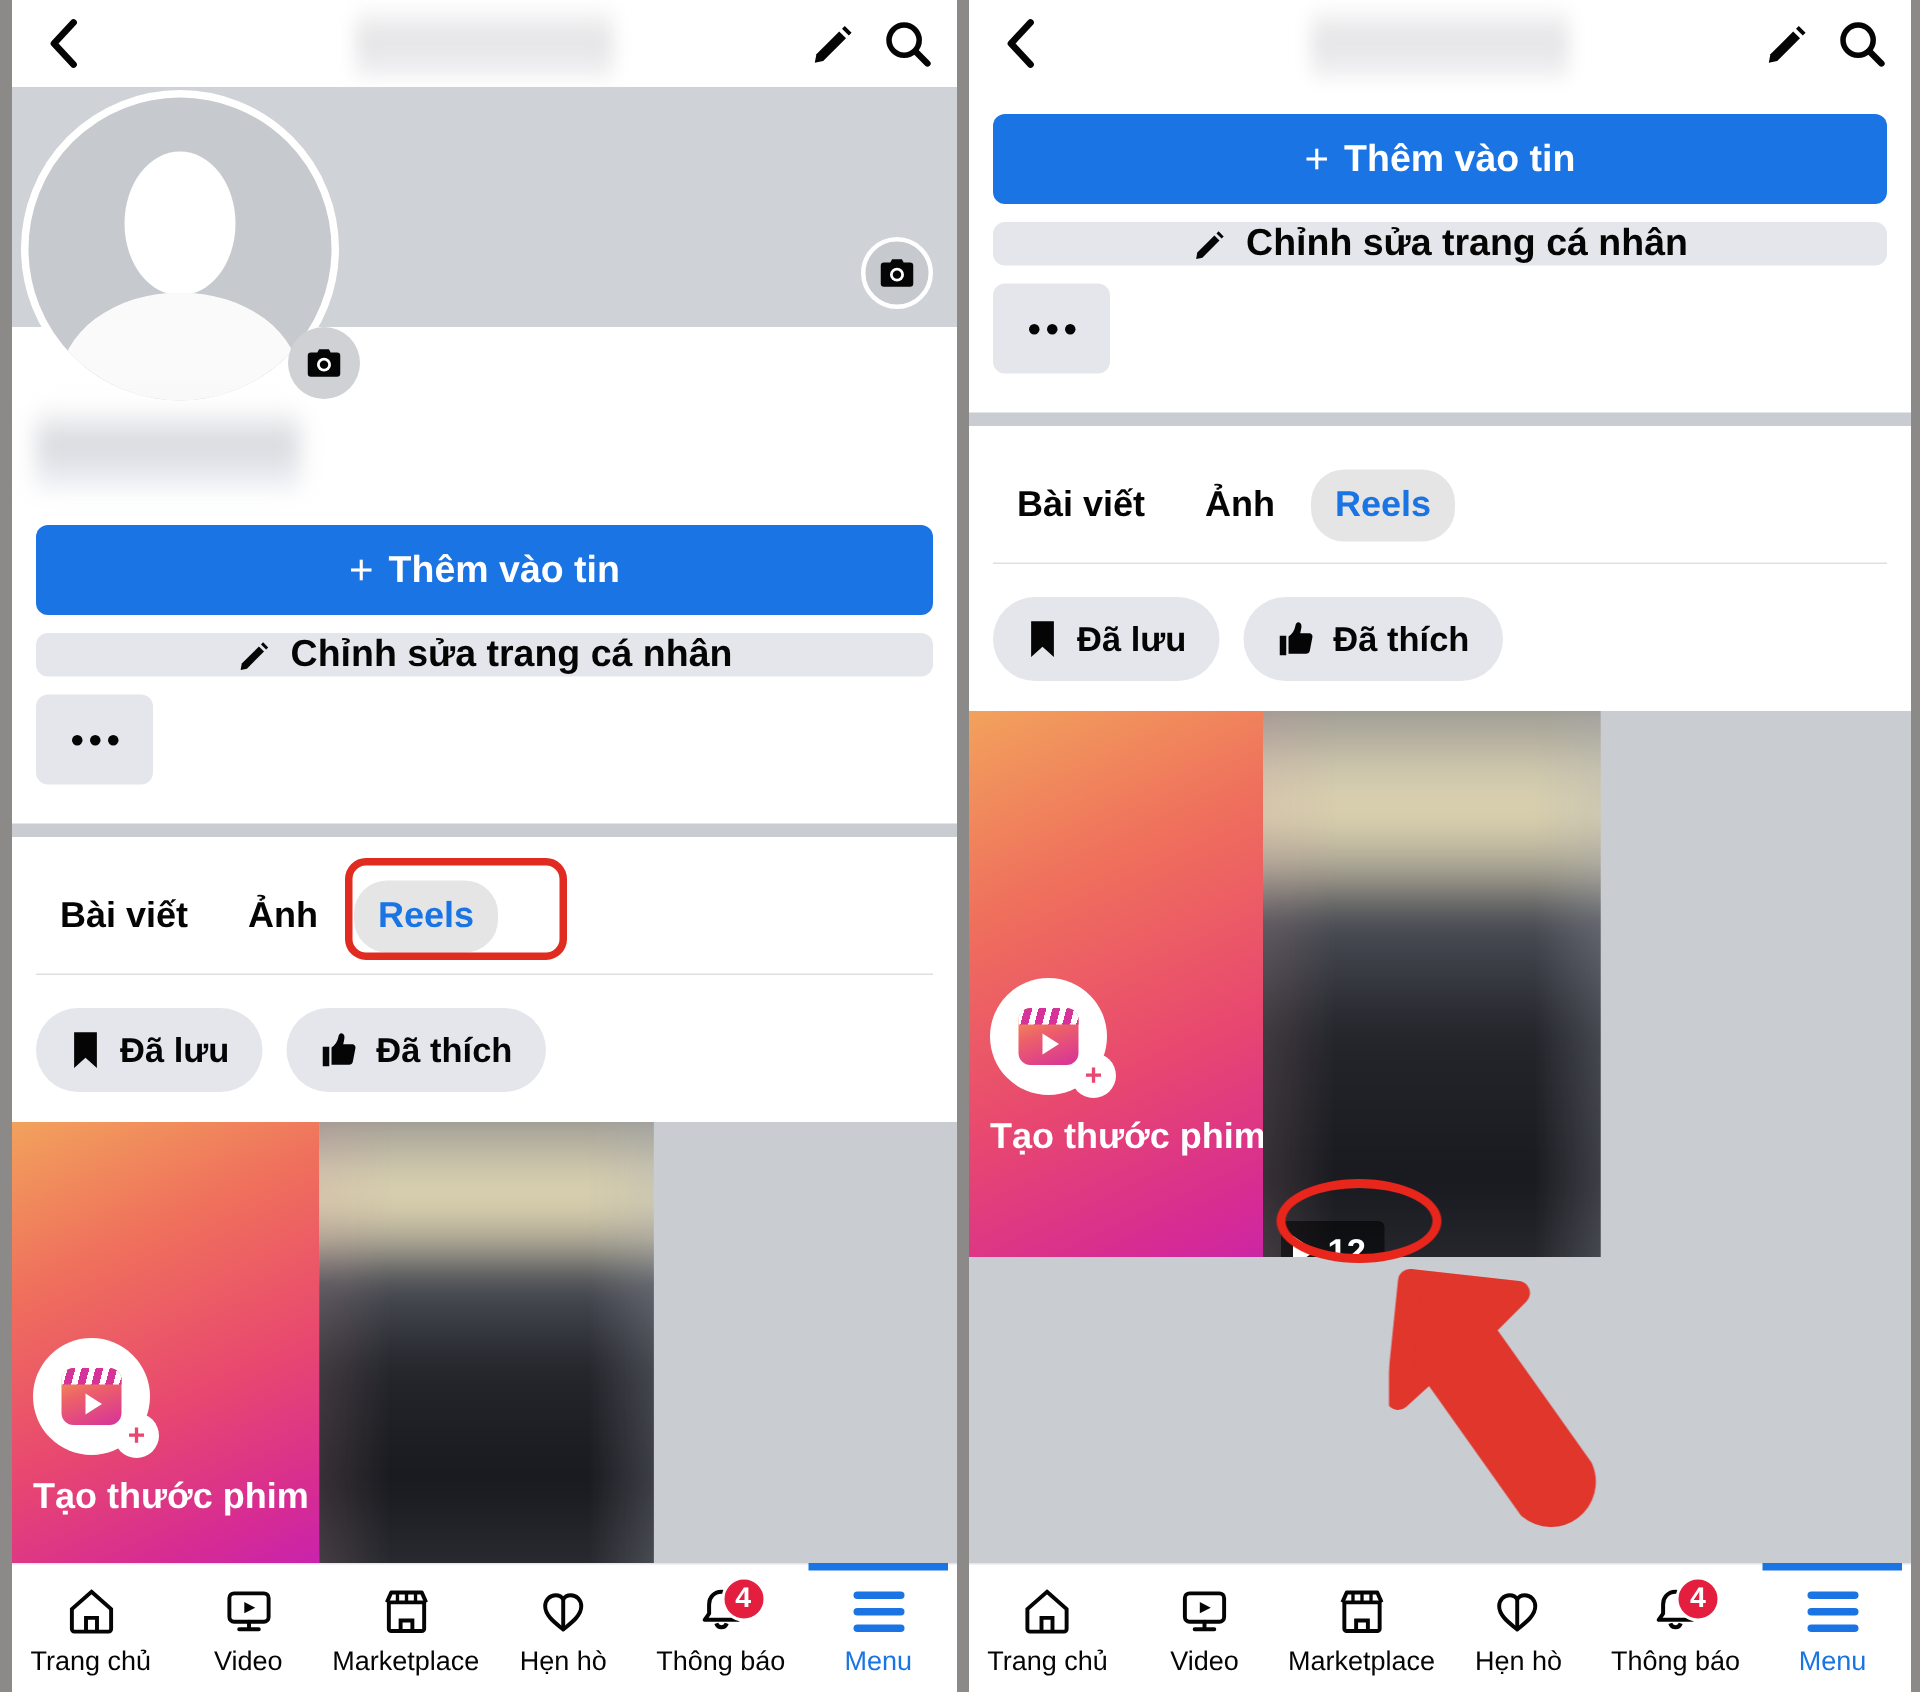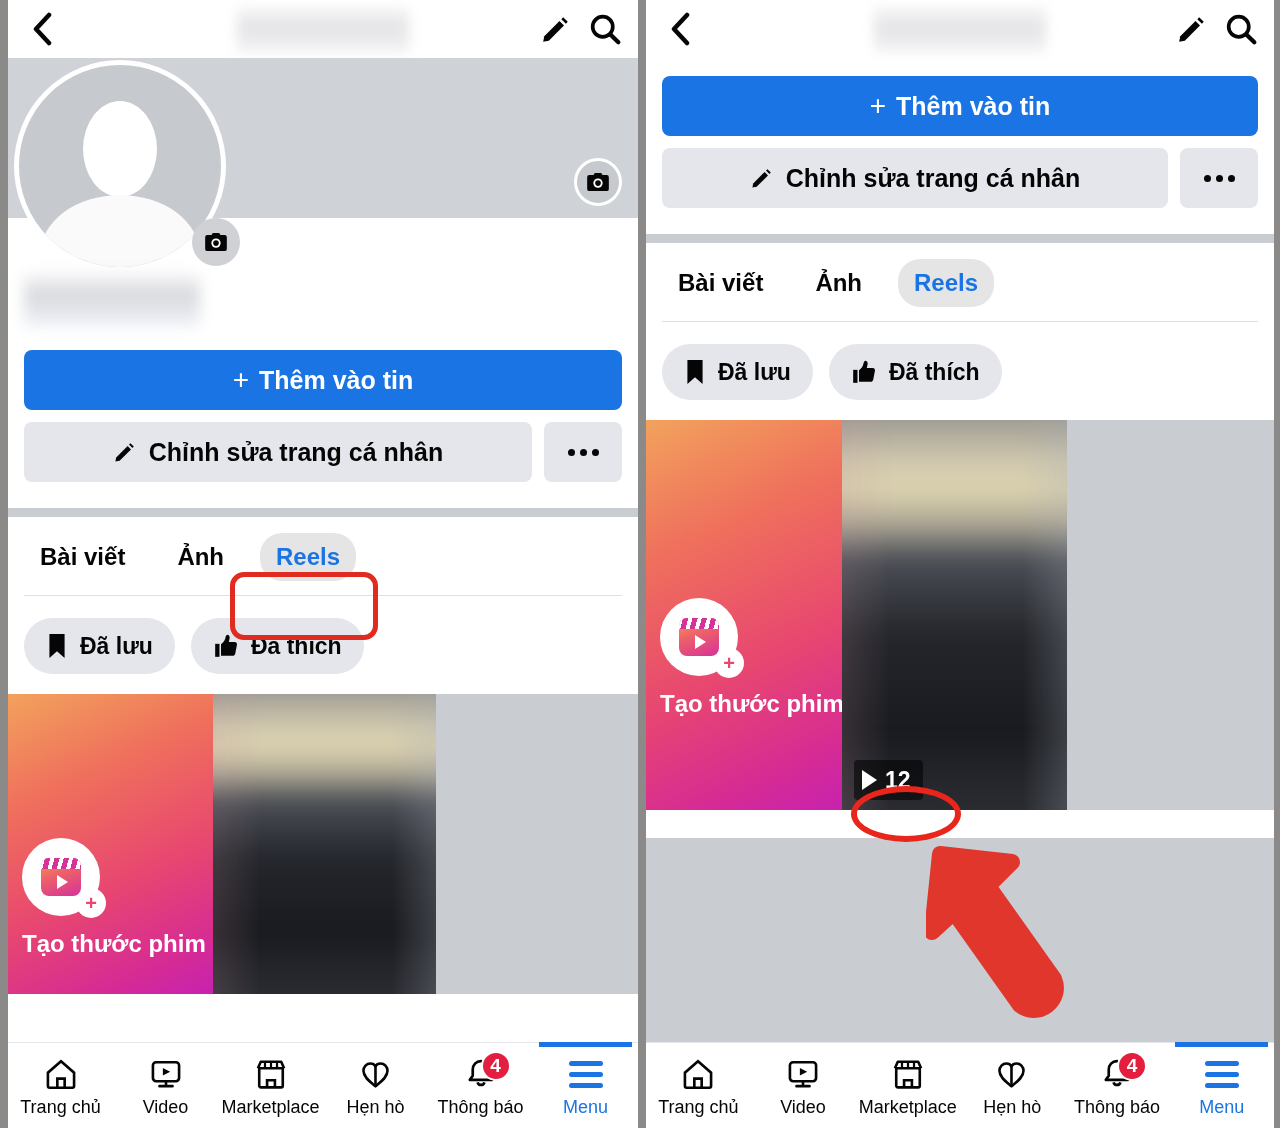--- a/index.html
+++ b/index.html
@@ -124,21 +124,21 @@
     border-radius: 8px;
     color: #fff;
     font-size: 25px;
     font-weight: 700;
     display: flex; align-items: center; justify-content: center;
     gap: 10px;
   }
   .btn-primary .plus { font-size: 28px; font-weight: 400; }
   .btn-row {
     margin-top: 12px;
-    display: flex; gap: 12px;
+    display: flex; gap: 12px; flex-direction: column;
   }
   .btn-secondary {
     flex: 1;
     height: 60px;
     background: #e4e6eb;
     border-radius: 8px;
     color: #050505;
     font-size: 25px;
     font-weight: 700;
     display: flex; align-items: center; justify-content: center;
@@ -161,21 +161,22 @@
     margin-top: 26px;
     height: 9px;
     background: #c9ccd1;
   }
 
   
   .tabs {
     display: flex;
     align-items: center;
     padding: 16px 16px 14px 16px;
-    gap: 20px;
+    gap: 8px;
+    margin-top: 13px;
   }
   .tab {
     padding: 10px 16px;
     font-size: 24px;
     font-weight: 700;
     color: #050505;
     border-radius: 22px;
     white-space: nowrap;
   }
   .tab.active {

